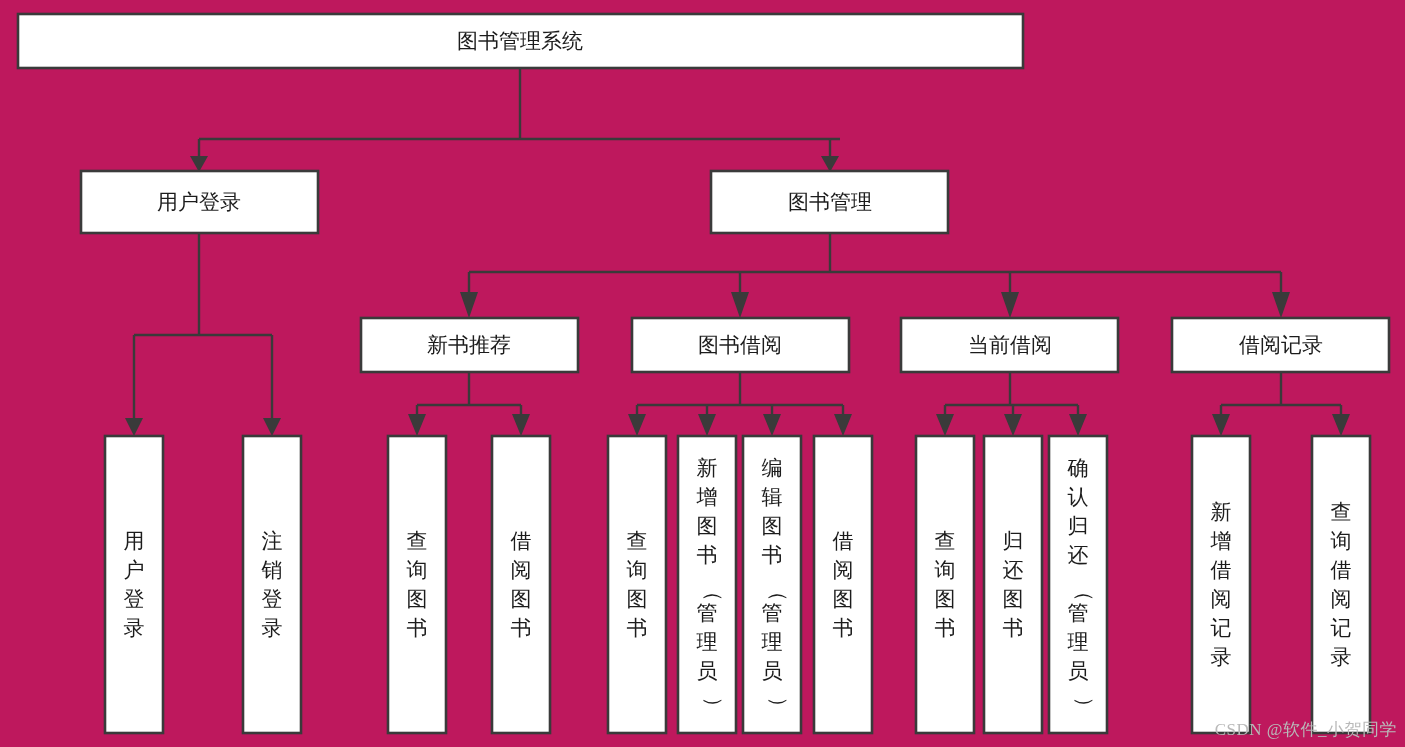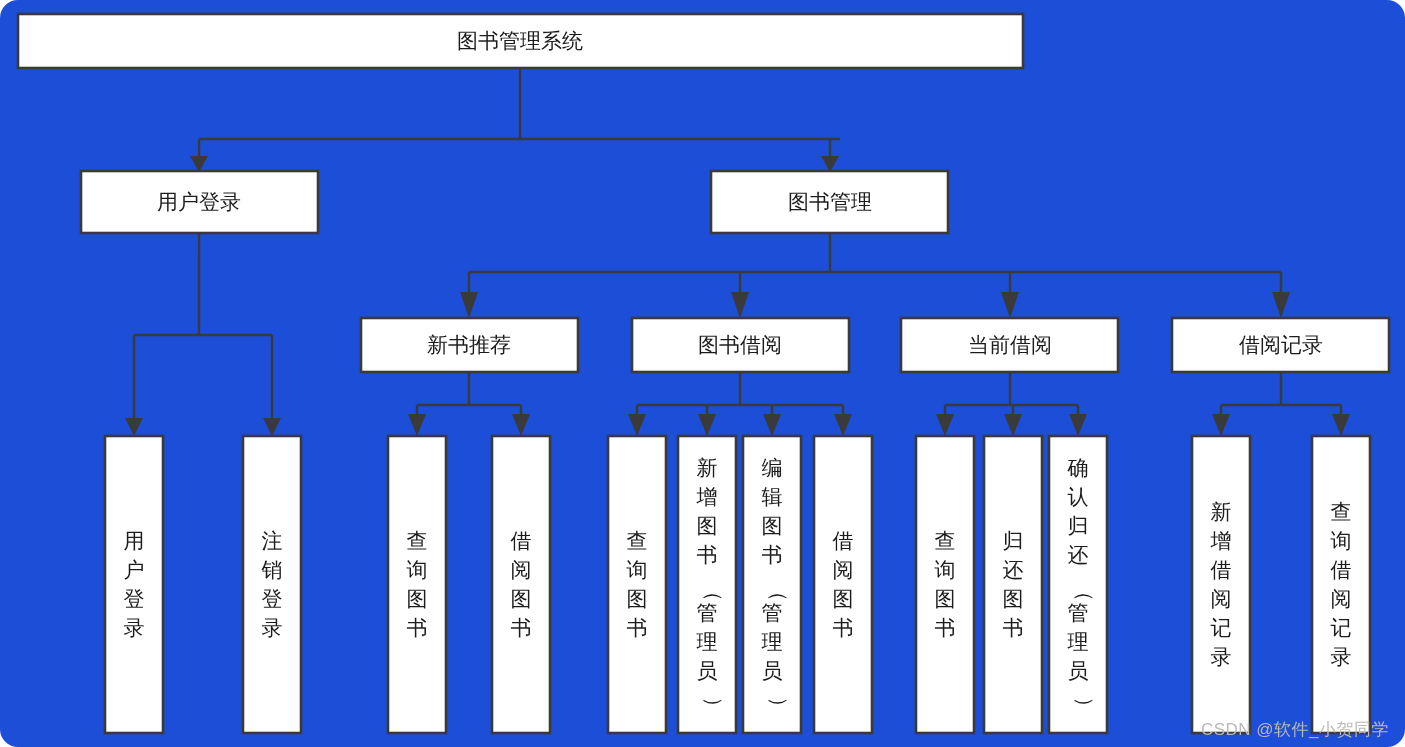--- a/index.html
+++ b/index.html
@@ -8,23 +8,22 @@
     padding: 0;
     background: #ffffff;
   }
   body {
     font-family: "DejaVu Sans", "Liberation Sans", sans-serif;
   }
   #diagram-root {
     position: relative;
     width: 1405px;
     height: 747px;
-    background: #1d4ed8;
+    background: #be185d;
     overflow: hidden;
-    border-radius: 18px;
   }
   svg#tree-svg {
     position: absolute;
     left: 0;
     top: 0;
     width: 1405px;
     height: 747px;
   }
   .node-box {
     fill: #ffffff;
@@ -49,23 +48,23 @@
     dominant-baseline: middle;
   }
   .node-label-v-char {
     font-family: "DejaVu Sans", "Liberation Sans", sans-serif;
     font-size: 21px;
     fill: #1c1c1c;
     text-anchor: middle;
   }
   .watermark {
     position: absolute;
-    right: 16px;
+    right: 8px;
     bottom: 6px;
-    font-family: Liberation Sans, sans-serif;
+    font-family: Liberation Serif, serif;
     font-size: 17px;
     color: #b9b9b9;
     letter-spacing: 0.5px;
     white-space: nowrap;
     user-select: none;
   }
 </style>
 </head>
 <body>
 

